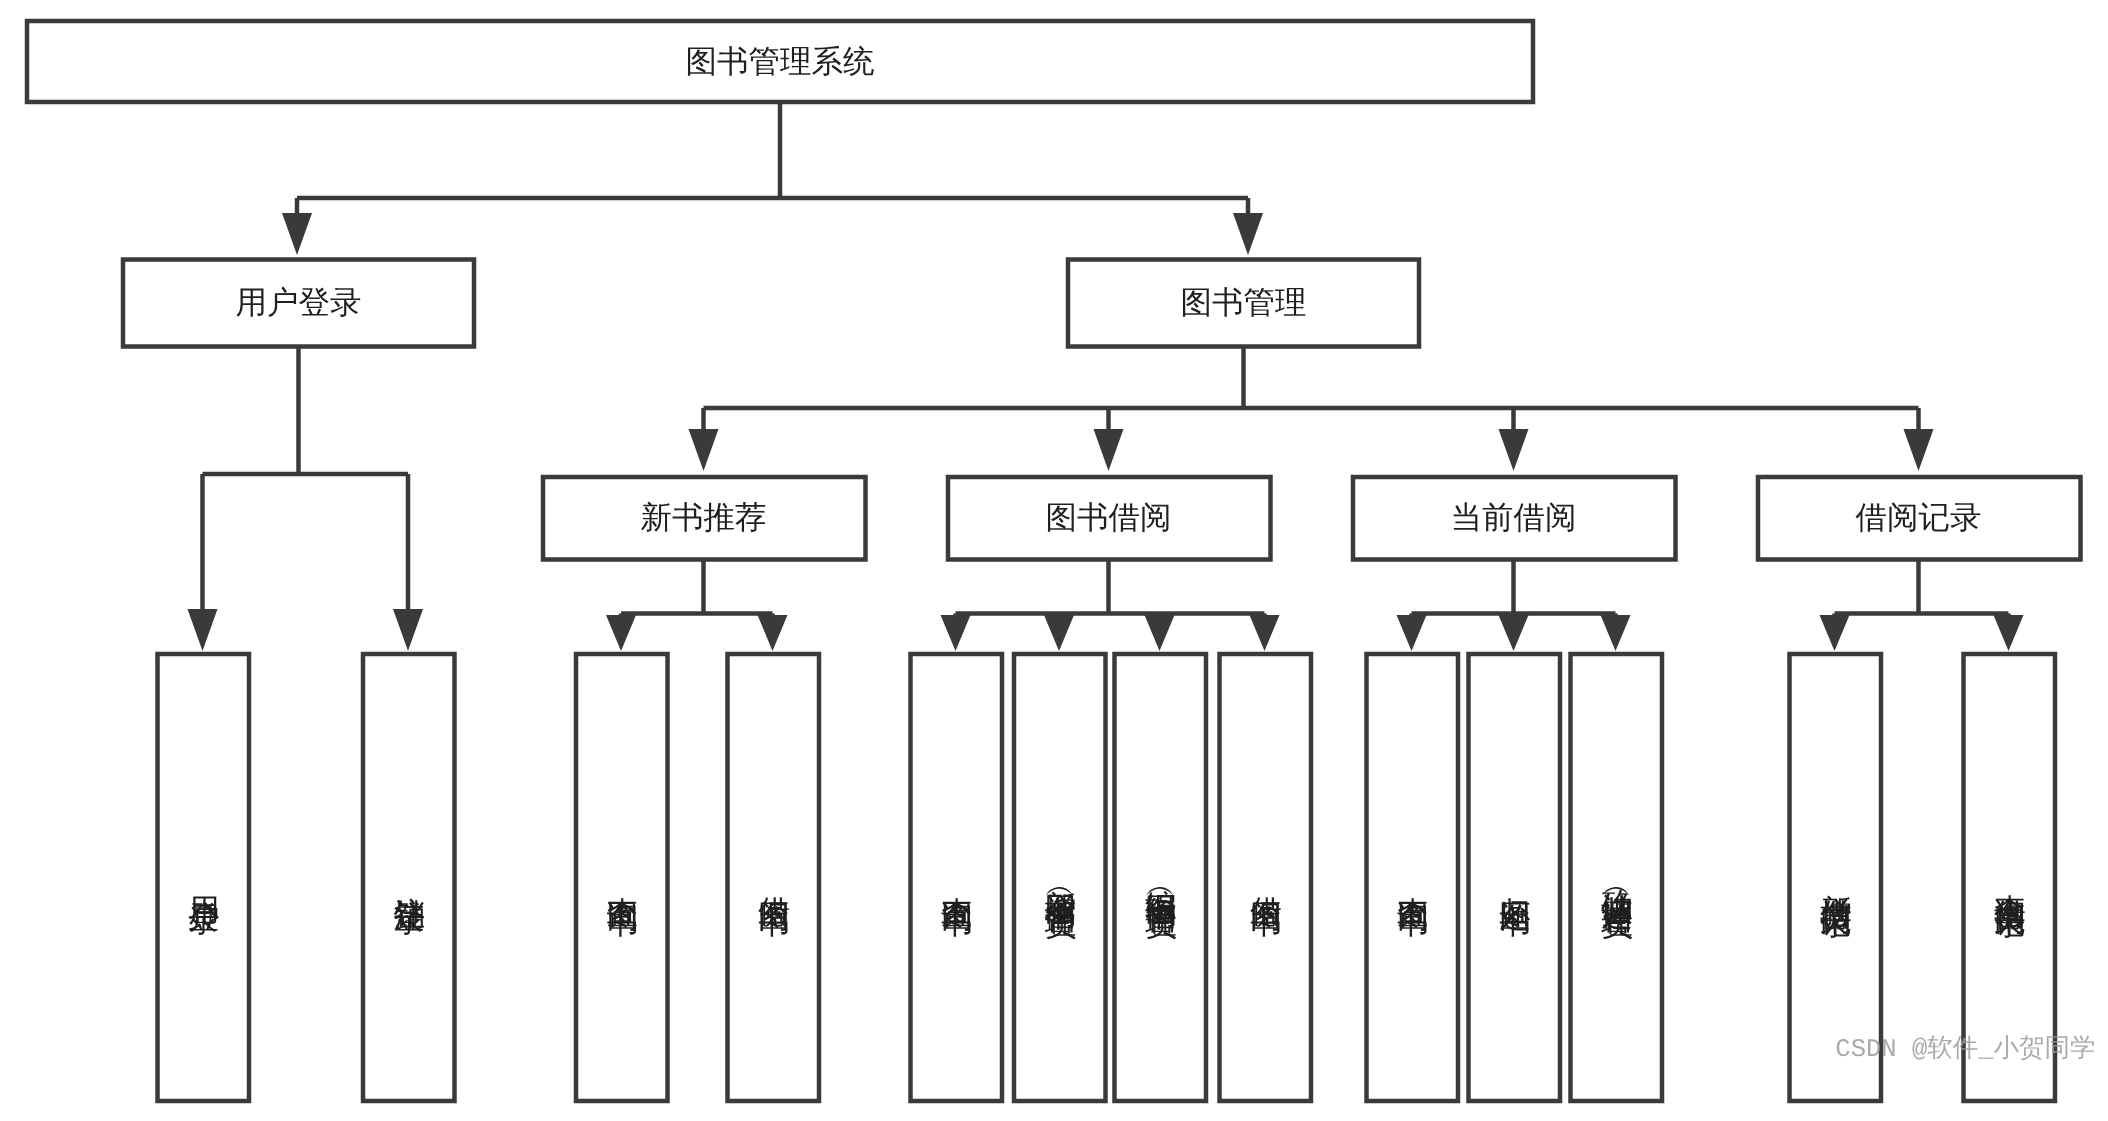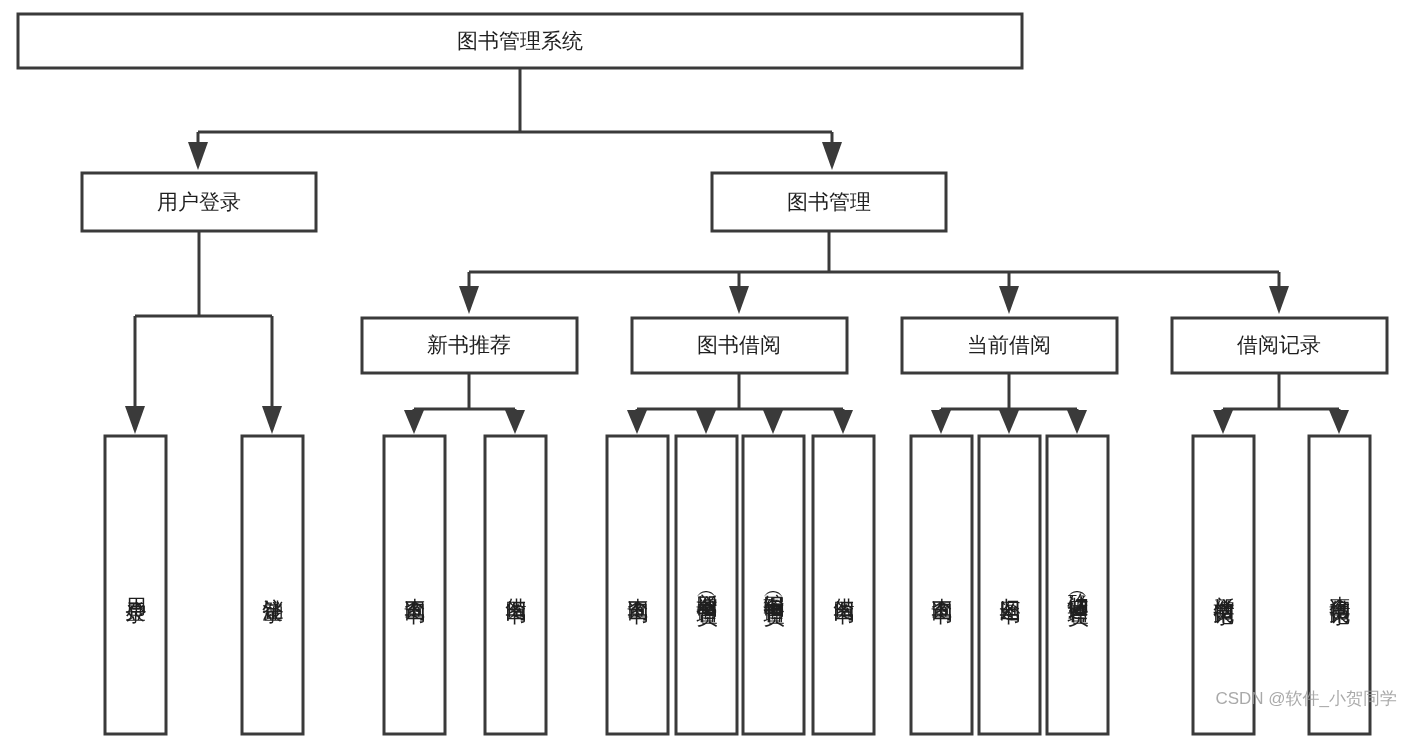--- a/index.html
+++ b/index.html
@@ -62,21 +62,21 @@
     align-items: center;
     justify-content: center;
     text-align: center;
     white-space: nowrap;
     pointer-events: none;
   }
   .watermark {
     position: absolute;
     right: 8px;
     bottom: 4px;
-    font-family: Liberation Sans, sans-serif;
+    font-family: Liberation Mono, monospace;
     font-size: 17px;
     color: #9b9b9b;
     opacity: 0.85;
     white-space: nowrap;
   }
 </style>
 </head>
 <body>
 
 <div id="diagram-root">

